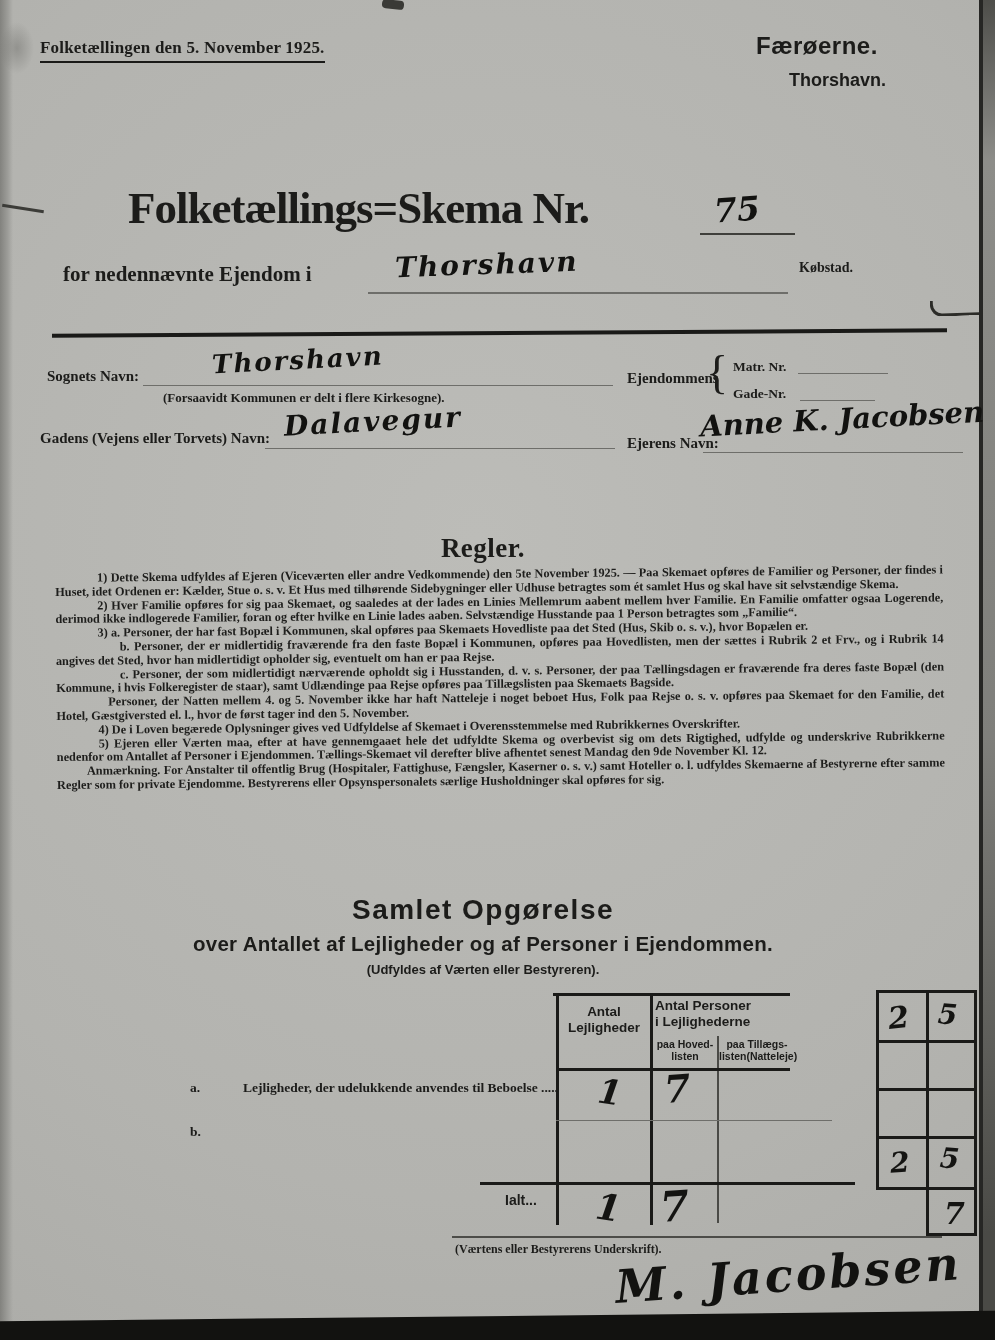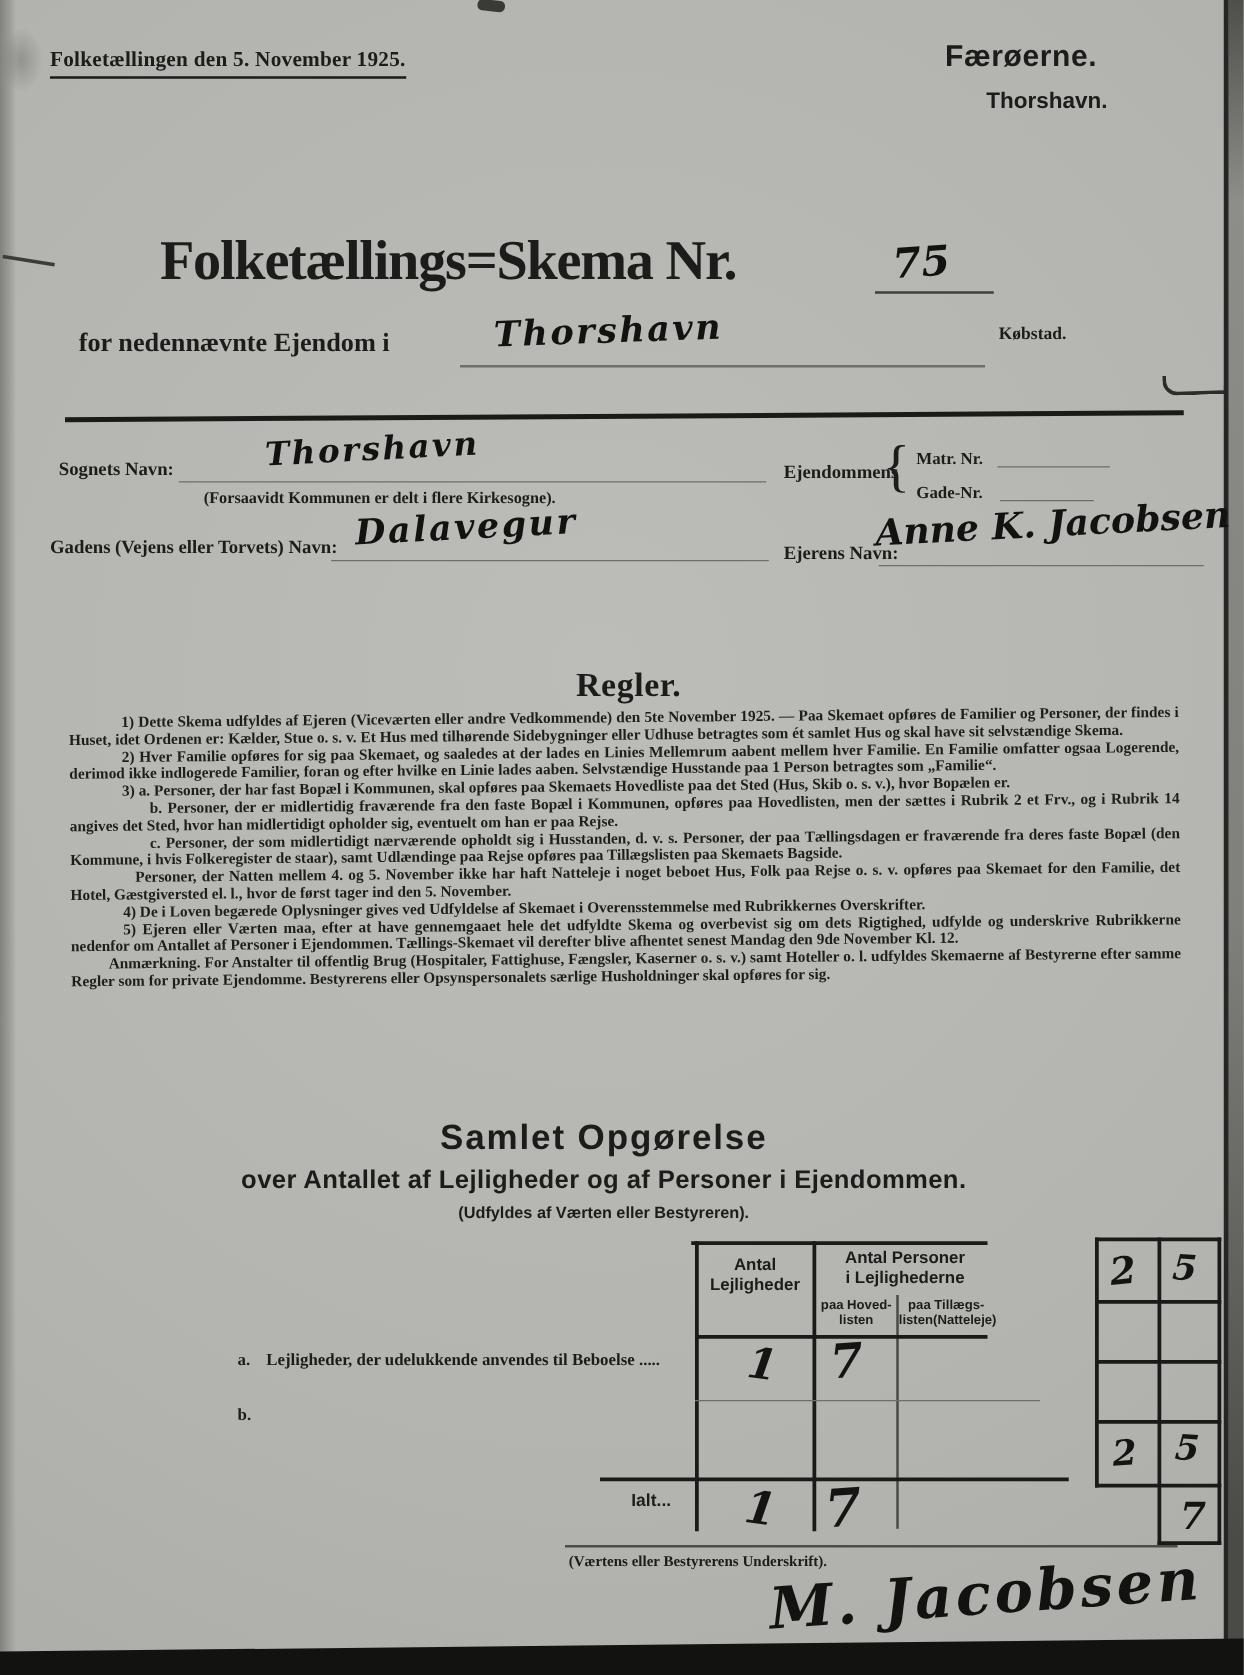--- a/index.html
+++ b/index.html
@@ -1,21 +1,21 @@
 <!DOCTYPE html>
 <html><head>
 <meta charset="utf-8">
 <style>
   html,body{margin:0;padding:0;background:#7a7a76;}
   .page{position:relative;width:995px;height:1340px;overflow:hidden;
         background:radial-gradient(120% 90% at 48% 40%, #bcbcb8 0%, #b3b3af 55%, #a7a7a3 100%);
         font-family:"Liberation Serif","DejaVu Serif",serif;color:#1c1c1a;}
   .abs{position:absolute;}
   .serif-bi{font-family:"Liberation Serif","DejaVu Serif",serif;font-weight:700;}
-  .serif-b{font-family:"Liberation Serif","DejaVu Serif",serif;font-weight:700;}
+  .serif-b{font-family:"Liberation Serif","DejaVu Serif",serif;font-weight:700;text-align:right;}
   .sans-b{font-family:"Liberation Sans","DejaVu Sans",sans-serif;font-weight:700;}
   .hw{font-family:"DejaVu Serif",serif;font-style:italic;font-weight:700;color:#121210;}
   .hline{position:absolute;background:#1a1a18;}
   .faintline{position:absolute;background:#6e6e6a;}
   .rules{position:absolute;left:55px;top:572px;width:888px;font-size:12.3px;line-height:13.8px;
          font-weight:700;color:#1e1e1c;transform:rotate(-0.55deg);transform-origin:0 0;}
   .rules p{margin:0;text-align:justify;}
   .ind-a{text-indent:42px}.ind-c{text-indent:64px}.ind-d{text-indent:52px}.ind-e{text-indent:30px}
   .cellnum{position:absolute;font-family:"DejaVu Serif",serif;font-style:italic;font-weight:700;color:#141412;}
   .artifact{position:absolute;pointer-events:none;}
@@ -62,21 +62,21 @@
   <div class="faintline" style="left:800px;top:400px;width:75px;height:1px;"></div>
 
   <div class="abs serif-bi" style="left:40px;top:430px;font-size:15px;">Gadens (Vejens eller Torvets) Navn:</div>
   <div class="faintline" style="left:265px;top:448px;width:350px;height:1px;"></div>
   <div class="abs hw" style="left:284px;top:405px;font-size:28px;transform:rotate(-3deg);letter-spacing:2px;">Dalavegur</div>
 
   <div class="abs serif-bi" style="left:627px;top:435px;font-size:15px;">Ejerens Navn:</div>
   <div class="faintline" style="left:703px;top:452px;width:260px;height:1px;"></div>
   <div class="abs hw" style="left:700px;top:402px;font-size:29px;transform:rotate(-3deg);white-space:nowrap;">Anne K. Jacobsen</div>
 
-  <div class="abs serif-b" style="left:0;top:533px;width:966px;text-align:center;font-size:27px;letter-spacing:.5px;margin-left:20px;">Regler.</div>
+  <div class="abs serif-b" style="left:0;top:533px;width:966px;text-align:center;font-size:27px;letter-spacing:.5px;">Regler.</div>
   <div class="rules">
     <p class="ind-a">1) Dette Skema udfyldes af Ejeren (Viceværten eller andre Vedkommende) den 5te November 1925. — Paa Skemaet opføres de Familier og Personer, der findes i Huset, idet Ordenen er: Kælder, Stue o. s. v. Et Hus med tilhørende Sidebygninger eller Udhuse betragtes som ét samlet Hus og skal have sit selvstændige Skema.</p>
     <p class="ind-a">2) Hver Familie opføres for sig paa Skemaet, og saaledes at der lades en Linies Mellemrum aabent mellem hver Familie. En Familie omfatter ogsaa Logerende, derimod ikke indlogerede Familier, foran og efter hvilke en Linie lades aaben. Selvstændige Husstande paa 1 Person betragtes som „Familie“.</p>
     <p class="ind-a">3) a. Personer, der har fast Bopæl i Kommunen, skal opføres paa Skemaets Hovedliste paa det Sted (Hus, Skib o. s. v.), hvor Bopælen er.</p>
     <p class="ind-c">b. Personer, der er midlertidig fraværende fra den faste Bopæl i Kommunen, opføres paa Hovedlisten, men der sættes i Rubrik 2 et Frv., og i Rubrik 14 angives det Sted, hvor han midlertidigt opholder sig, eventuelt om han er paa Rejse.</p>
     <p class="ind-c">c. Personer, der som midlertidigt nærværende opholdt sig i Husstanden, d. v. s. Personer, der paa Tællingsdagen er fraværende fra deres faste Bopæl (den Kommune, i hvis Folkeregister de staar), samt Udlændinge paa Rejse opføres paa Tillægslisten paa Skemaets Bagside.</p>
     <p class="ind-d">Personer, der Natten mellem 4. og 5. November ikke har haft Natteleje i noget beboet Hus, Folk paa Rejse o. s. v. opføres paa Skemaet for den Familie, det Hotel, Gæstgiversted el. l., hvor de først tager ind den 5. November.</p>
     <p class="ind-a">4) De i Loven begærede Oplysninger gives ved Udfyldelse af Skemaet i Overensstemmelse med Rubrikkernes Overskrifter.</p>
     <p class="ind-a">5) Ejeren eller Værten maa, efter at have gennemgaaet hele det udfyldte Skema og overbevist sig om dets Rigtighed, udfylde og underskrive Rubrikkerne nedenfor om Antallet af Personer i Ejendommen. Tællings-Skemaet vil derefter blive afhentet senest Mandag den 9de November Kl. 12.</p>
     <p class="ind-e">Anmærkning. For Anstalter til offentlig Brug (Hospitaler, Fattighuse, Fængsler, Kaserner o. s. v.) samt Hoteller o. l. udfyldes Skemaerne af Bestyrerne efter samme Regler som for private Ejendomme. Bestyrerens eller Opsynspersonalets særlige Husholdninger skal opføres for sig.</p>
@@ -91,21 +91,21 @@
   <div class="hline" style="left:650px;top:993px;width:3px;height:232px;"></div>
   <div class="faintline" style="left:717px;top:1036px;width:2px;height:187px;background:#4a4a46;"></div>
   <div class="hline" style="left:556px;top:1068px;width:234px;height:2.5px;"></div>
   <div class="faintline" style="left:556px;top:1120px;width:276px;height:1px;"></div>
   <div class="hline" style="left:480px;top:1182px;width:375px;height:3px;"></div>
 
   <div class="abs sans-b" style="left:560px;top:1004px;width:88px;text-align:center;font-size:13.5px;line-height:16px;">
     <span>Antal</span><br>
     <span>Lejligheder</span>
   </div>
-  <div class="abs sans-b" style="left:655px;top:998px;width:138px;text-align:center;font-size:13.5px;line-height:15.5px;">
+  <div class="abs sans-b" style="left:655px;top:998px;width:138px;text-align:left;font-size:13.5px;line-height:15.5px;">
     <span>Antal Personer</span><br>
     <span>i Lejlighederne</span>
   </div>
   <div class="abs sans-b" style="left:654px;top:1038px;width:62px;text-align:center;font-size:10.5px;line-height:12px;">
     <span>paa Hoved-</span><br>
     <span>listen</span>
   </div>
   <div class="abs sans-b" style="left:719px;top:1038px;width:76px;text-align:center;font-size:10.5px;line-height:12px;">
     <span>paa Tillægs-</span><br>
     <span>listen(Natteleje)</span>

